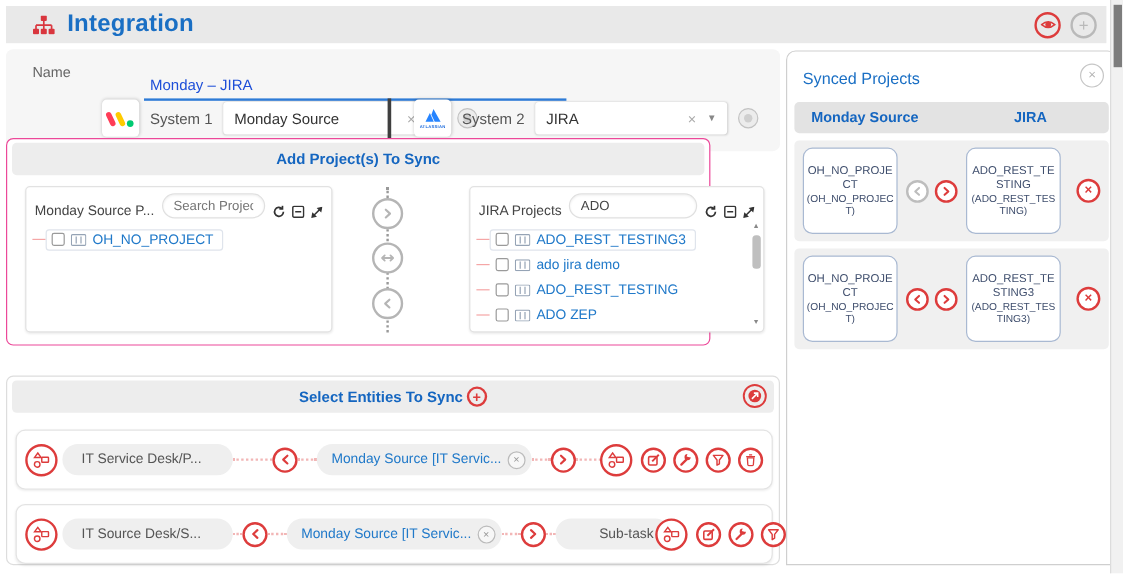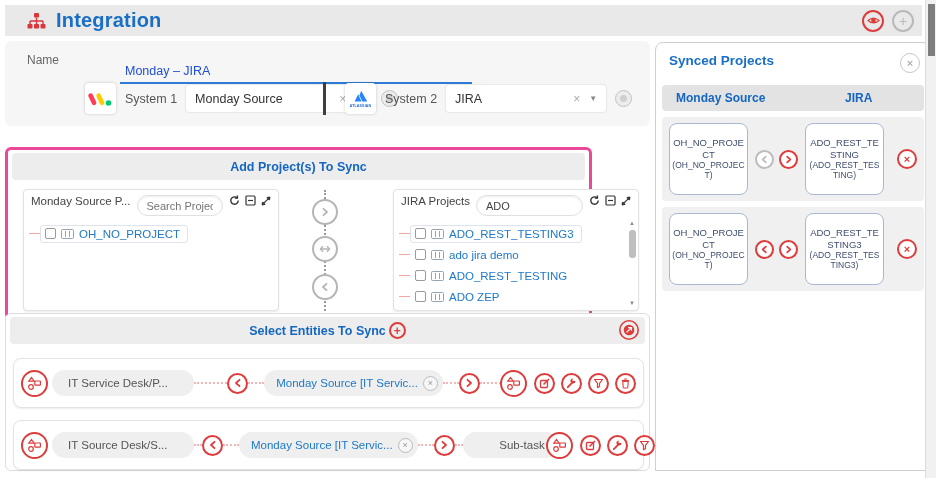--- a/index.html
+++ b/index.html
@@ -32,25 +32,25 @@
   .dd .clear{color:#aaa;font-size:12px;margin-right:9px;}
   .dd .caret{color:#888;font-size:8px;}
   .radio-circle{width:17px;height:17px;border-radius:50%;border:1px solid #c2c2c2;background:#ececec;display:flex;align-items:center;justify-content:center;}
   .radio-circle::after{content:"";width:7px;height:7px;border-radius:50%;background:#cfcfcf;}
   .sys-divider{position:absolute;left:318px;top:41px;width:3px;height:33px;background:#3f3f3f;}
 
   
   .sec-header{position:absolute;left:4px;right:4px;top:3px;height:27px;background:#ededed;border-radius:4px;display:flex;align-items:center;justify-content:center;color:#1566c0;font-weight:700;font-size:12.5px;gap:3px;}
 
   
-  .sec2{position:absolute;left:5px;top:147px;width:587px;height:173px;background:#fff;border:3px solid #ec4899;border-radius:6px;}
+  .sec2{position:absolute;left:5px;top:115px;width:587px;height:173px;background:#fff;border:1px solid #ec4899;border-radius:6px;}
   .tree-panel{position:absolute;background:#fff;border:1px solid #e2e2e2;border-radius:4px;box-shadow:0 1px 2px rgba(0,0,0,.08);}
   .tp-left{left:15px;top:39px;width:256px;height:122px;}
   .tp-right{left:385px;top:39px;width:246px;height:122px;}
-  .tp-head{display:flex;align-items:flex-start;padding:5px 7px;gap:6px;}
+  .tp-head{display:flex;align-items:flex-end;padding:5px 7px;gap:6px;}
   .tp-label{font-size:11.5px;color:#444;white-space:nowrap;}
   .search-pill{flex:1;height:21px;border:1px solid #e0e0e0;border-radius:11px;padding:0 9px;font-size:11px;color:#444;outline:none;box-shadow:inset 0 1px 2px rgba(0,0,0,.07);min-width:0;font-family:inherit;background:#fff;}
   .tp-icons{display:flex;align-items:center;gap:5px;color:#333;}
   .tp-icons > span{cursor:pointer;display:flex;}
   .tree{padding:2px 0 0 5px;}
   .tree-item{display:flex;align-items:center;height:21px;}
   .dash{width:11px;border-top:1.5px solid #f5a6a6;flex:none;}
   .tbox{display:flex;align-items:center;gap:5px;padding:2px 7px 2px 4px;border:1px solid transparent;border-radius:3px;cursor:pointer;}
   .tbox.sel{border-color:#dfe4ec;}
   .chk{width:11px;height:11px;border:1px solid #9a9a9a;border-radius:2px;background:#fff;flex:none;}
@@ -78,21 +78,21 @@
   .conn{flex:1;border-top:2px dotted #f2b6b6;min-width:8px;}
   .conn-s{width:16px;border-top:2px dotted #f2b6b6;flex:none;}
   .arrow-btn{width:21px;height:21px;border:2px solid #dd3c3c;border-radius:50%;color:#dd3c3c;background:#fff;flex:none;display:flex;align-items:center;justify-content:center;cursor:pointer;}
   .x-mini{width:15px;height:15px;border:1px solid #bbb;border-radius:50%;background:#f7f7f7;color:#999;font-size:9px;display:flex;align-items:center;justify-content:center;cursor:pointer;flex:none;line-height:1;}
   .ent-icon.overlap{margin-left:-13px;}
   .tool-btns{display:flex;gap:6px;margin-left:7px;flex:none;}
   .tool-btn{width:21px;height:21px;border:2px solid #dd3c3c;border-radius:50%;color:#dd3c3c;display:flex;align-items:center;justify-content:center;background:#fff;cursor:pointer;}
 
   
   .synced{position:absolute;left:655px;top:42px;width:276px;height:429px;background:#fff;border:1px solid #cfcfcf;border-radius:8px 8px 0 0;}
-  .sp-title-row{display:flex;align-items:flex-start;padding:10px 10px 8px 13px;font-weight:bold;}
+  .sp-title-row{display:flex;align-items:flex-end;padding:10px 10px 8px 13px;}
   .sp-title{color:#1a6fc4;font-size:13.5px;}
   .sp-close{margin-left:auto;width:20px;height:20px;border:1.6px solid #c6c6c6;border-radius:50%;color:#b3b3b3;font-size:11px;display:flex;align-items:center;justify-content:center;cursor:pointer;line-height:1;}
   .sp-cols{margin:4px 6px 0;height:26px;background:#e3e3e3;border-radius:4px;position:relative;display:flex;align-items:center;}
   .sp-col{font-size:12px;font-weight:700;color:#1566c0;}
   .sp-col1{padding-left:14px;}
   .sp-col2{position:absolute;left:183px;}
   .sp-row{margin:6px 6px 0;background:#f0f0f0;border-radius:4px;height:84px;display:flex;align-items:center;padding:0 7px;}
   .sp-card{width:79px;height:72px;background:#fff;border:1px solid #a9b9d2;border-radius:8px;display:flex;flex-direction:column;align-items:center;justify-content:center;text-align:center;color:#3f4e6d;padding:2px;flex:none;}
   .sp-name{font-size:9.5px;line-height:1.2;word-break:break-all;}
   .sp-key{font-size:8.5px;line-height:1.15;word-break:break-all;margin-top:1px;}

